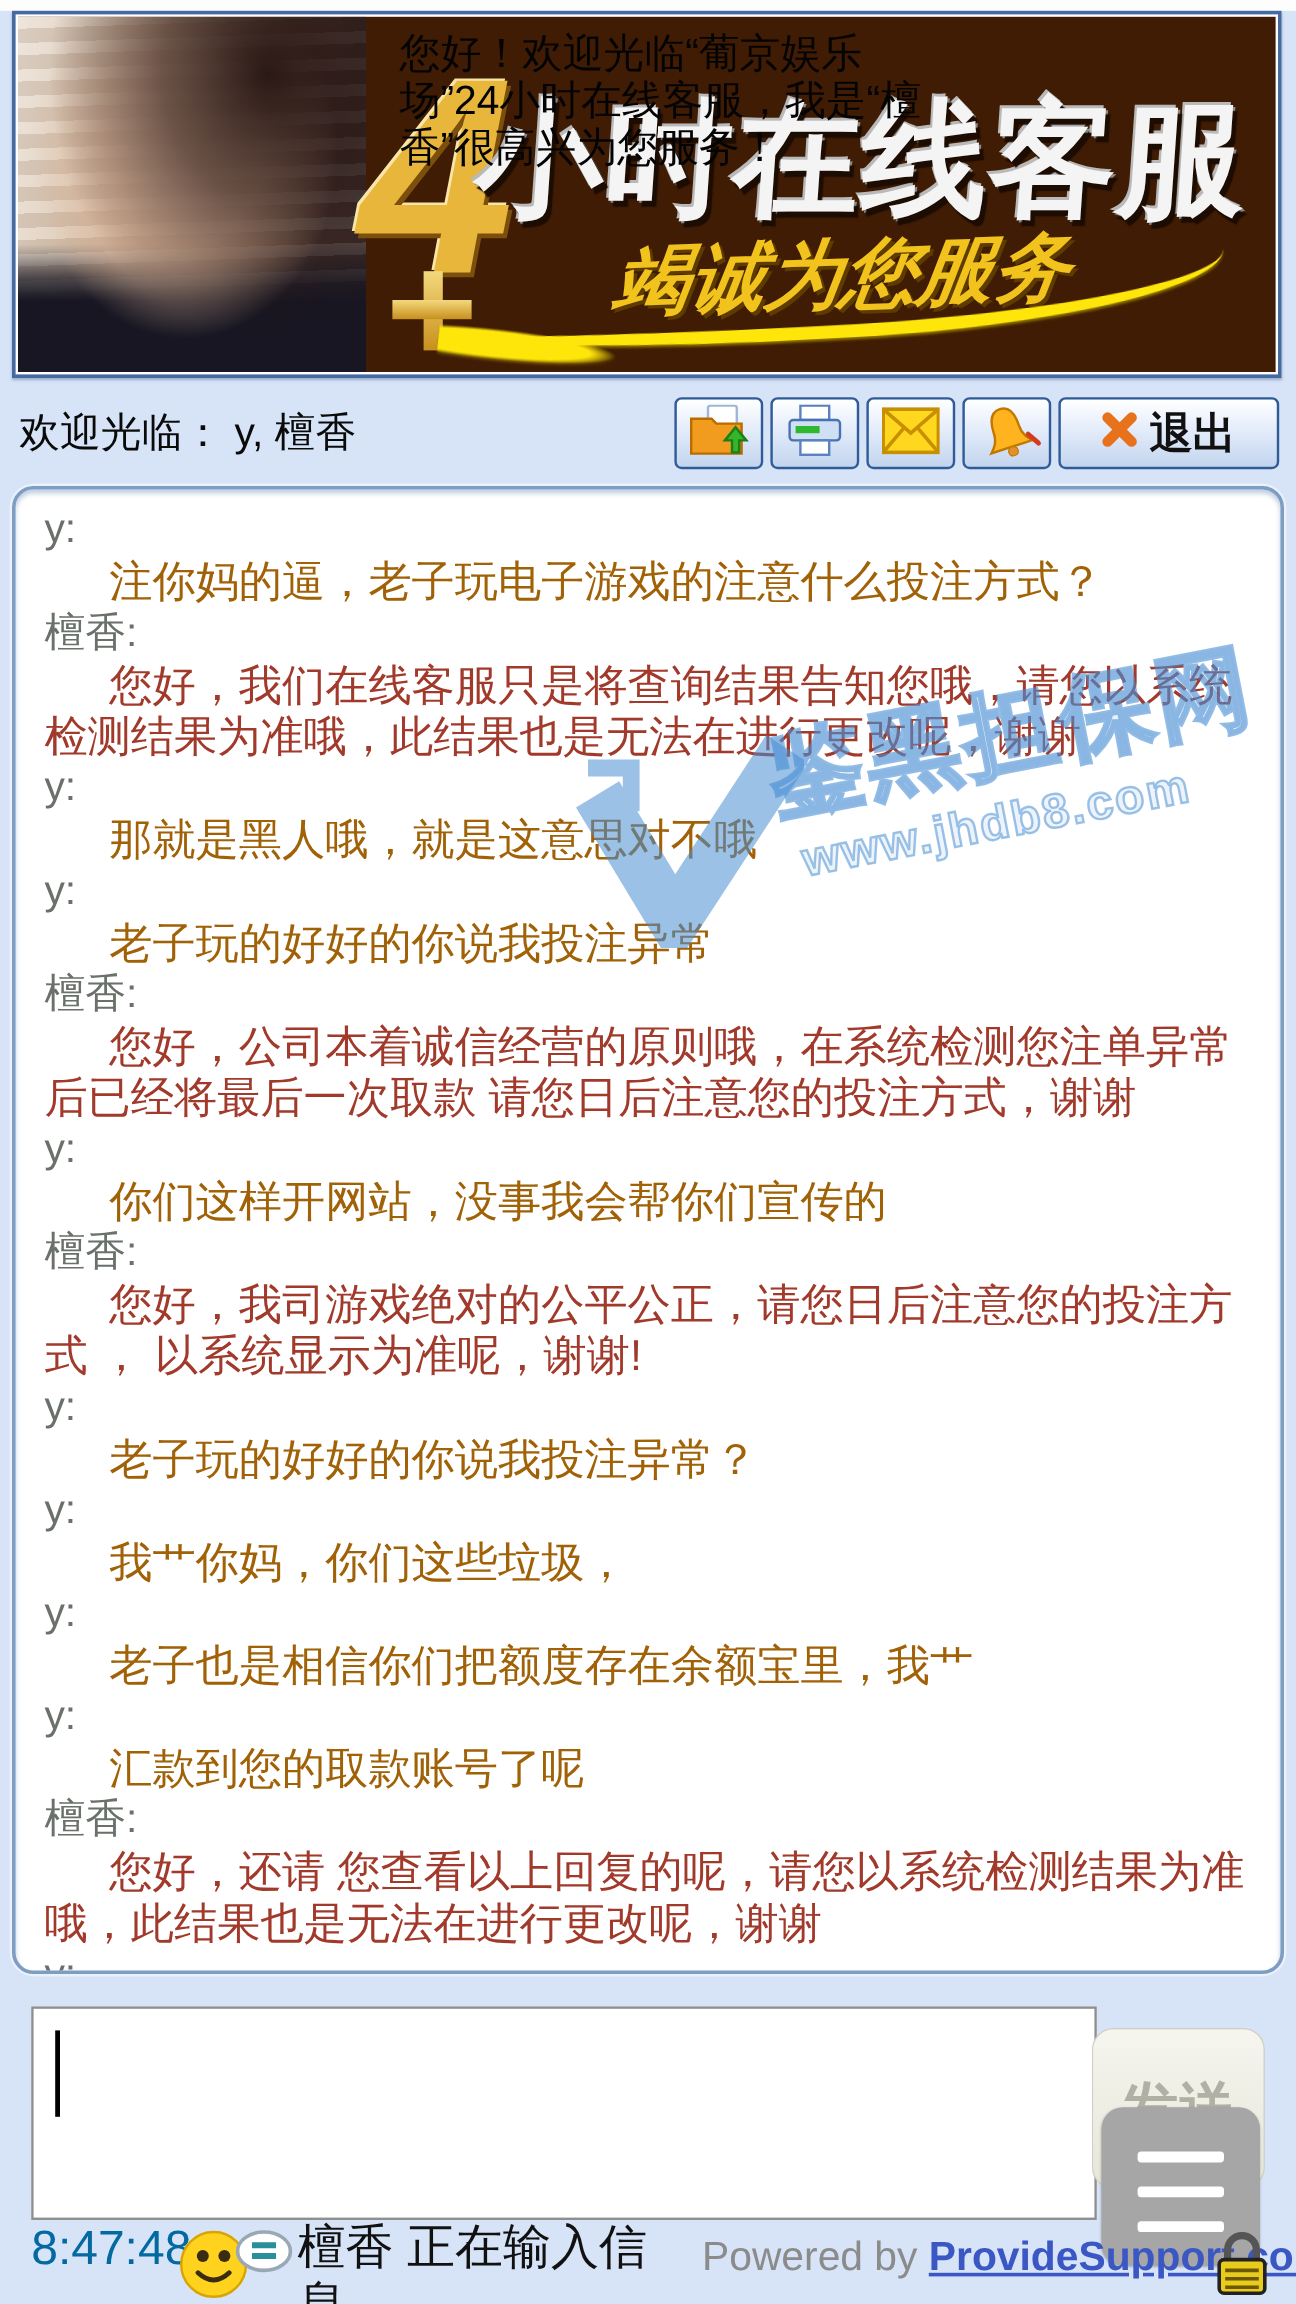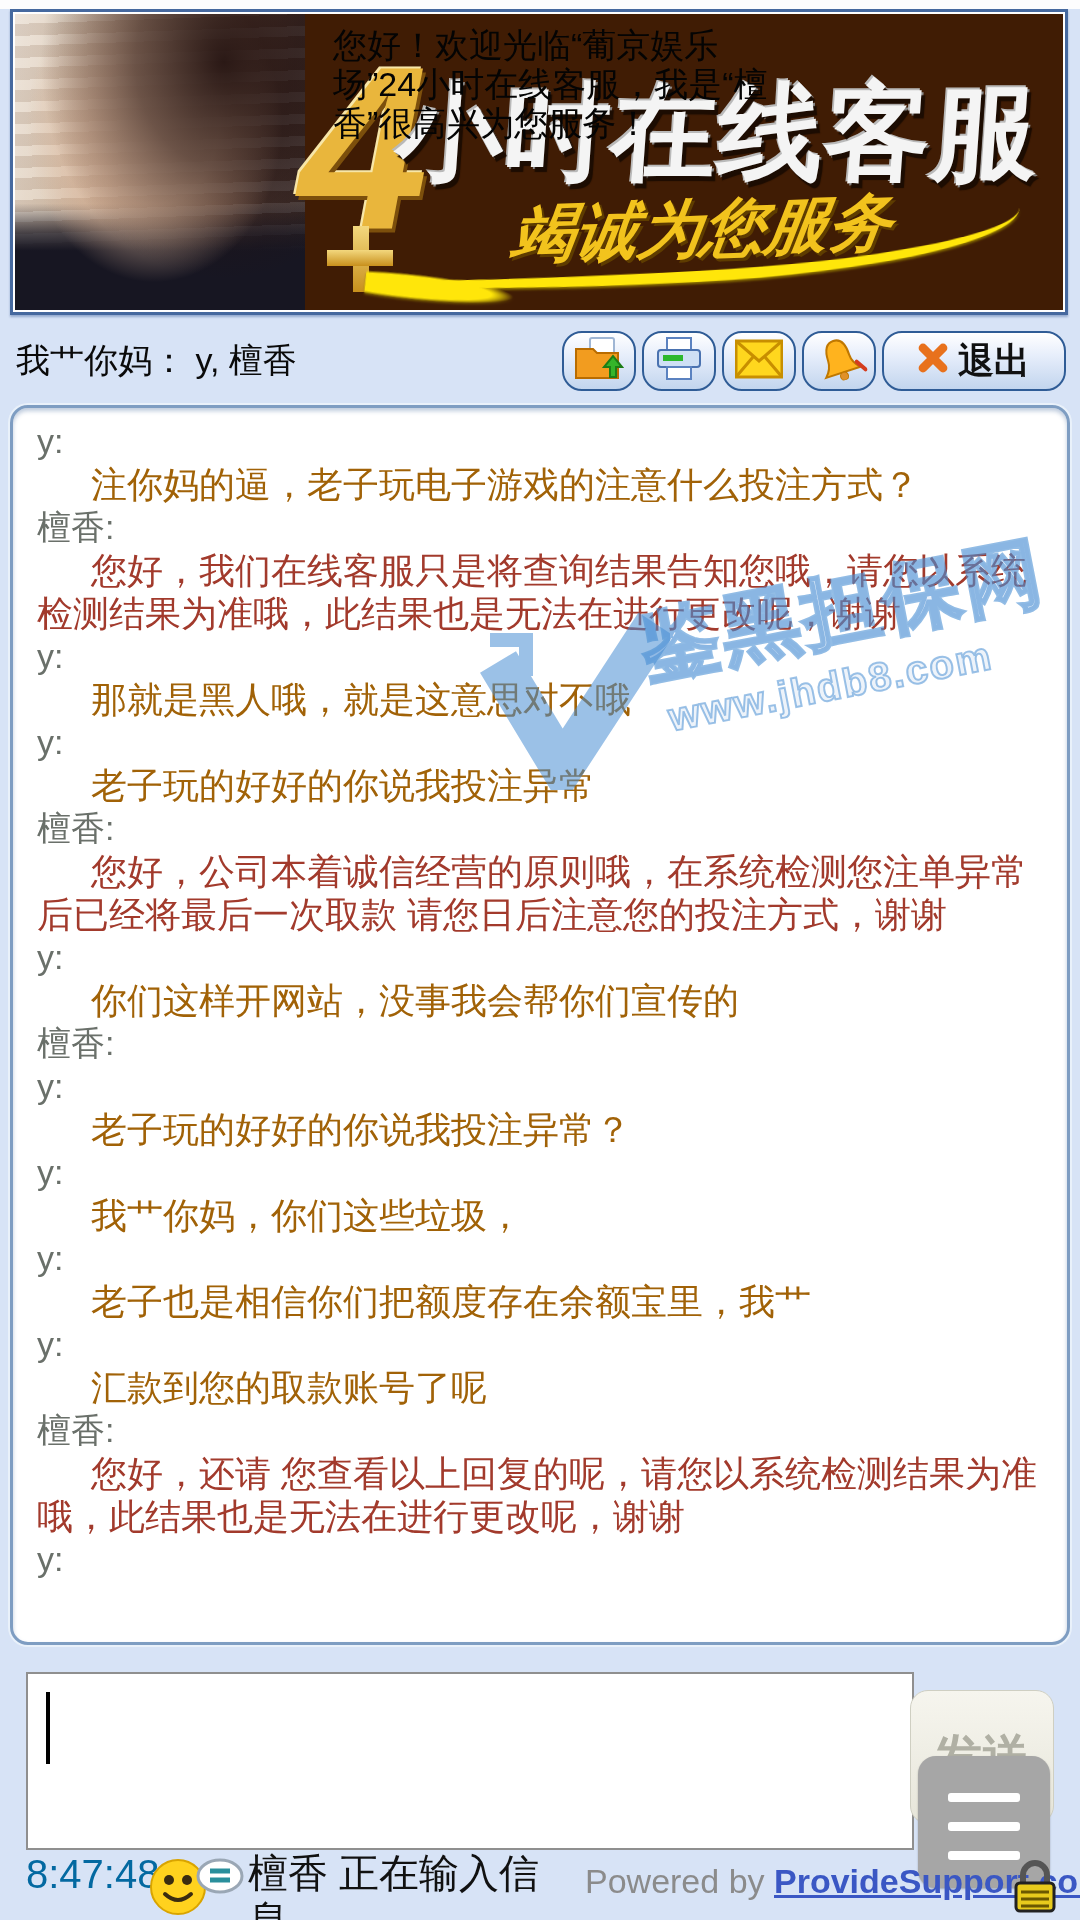--- a/index.html
+++ b/index.html
@@ -34,21 +34,21 @@
           border-bottom:11px solid #ffe60a;border-radius:0 0 100% 100%/0 0 160% 60%;
           transform:rotate(-3deg);filter:drop-shadow(0 2px 1px #8a7000);}
   .swoosh:before{content:"";position:absolute;left:-8px;bottom:-18px;width:150px;height:26px;
           background:radial-gradient(ellipse at 30% 50%,#ffe60a 0 55%,transparent 70%);transform:rotate(9deg);}
   .welcome{position:absolute;left:318px;top:12px;width:452px;z-index:3;color:#040404;
            font-size:34px;line-height:39px;font-weight:500;}
 
   
   .session{position:absolute;left:16px;top:338px;font-size:34px;color:#0a0a0a;}
   .session b{font-weight:400;}
-  .tbtn{position:absolute;top:331px;height:60px;border:2px solid #2f5c96;border-radius:20px;
+  .tbtn{position:absolute;top:331px;height:60px;border:2px solid #2f5c96;border-radius:6px;
         background:linear-gradient(#ffffff,#e7eefb 40%,#c2d5ee);display:flex;align-items:center;justify-content:center;
         box-shadow:0 1px 0 #fff inset;cursor:pointer;}
   .ib{width:74px;}
   .exitb{left:882px;width:184px;gap:10px;font-size:36px;font-weight:700;color:#111;}
 
   
   .chat{position:absolute;left:10px;top:405px;width:1060px;height:1240px;background:#fff;
         border:3px solid #7e9dc2;border-radius:18px;overflow:hidden;
         padding:12px 16px 0 24px;box-shadow:0 0 0 2px #e9f1fa, inset 0 3px 4px rgba(110,140,180,.45);}
   .msg-label{font-size:34px;line-height:43px;color:#6a706a;}
@@ -102,21 +102,21 @@
         <div class="bigcross"></div>
         <div class="btitle">小时在线客服</div>
         <div class="bslogan">竭诚为您服务</div>
         <div class="swoosh"></div>
       </div>
       <div class="welcome">您好！欢迎光临“葡京娱乐场”24小时在线客服，我是“檀香”很高兴为您服务！</div>
     </div>
   </div>
 
   <div class="session">
-    <span>我艹你妈：</span>
+    <span>欢迎光临：</span>
     <b>y, 檀香</b>
   </div>
 
   <div class="tbtn ib" style="left:562px">
     <span>
       <svg width="50" height="44" viewBox="0 0 50 44">
         <rect x="16" y="1" width="24" height="27" rx="2" fill="#fff" stroke="#9fb6d4" stroke-width="2"></rect>
         <path d="M2 12 L19 12 L23 16 L44 16 L44 41 L2 41 Z" fill="#f29c1f" stroke="#b96c00" stroke-width="2"></path>
         <path d="M36 40 L36 30 L30 30 L39 19 L48 30 L42 30 L42 40 Z" fill="#35b52a" stroke="#1d7d16" stroke-width="2"></path>
       </svg>
@@ -179,20 +179,21 @@
     <div>
         <div class="msg-label">檀香:</div>
         <div class="msg-text o">您好，公司本着诚信经营的原则哦，在系统检测您注单异常后已经将最后一次取款 请您日后注意您的投注方式，谢谢</div>
       </div>
     <div>
         <div class="msg-label">y:</div>
         <div class="msg-text v">你们这样开网站，没事我会帮你们宣传的</div>
       </div>
     <div>
         <div class="msg-label">檀香:</div>
+        <div class="msg-text o">您好，我司游戏绝对的公平公正，请您日后注意您的投注方式 ， 以系统显示为准呢，谢谢!</div>
       </div>
     <div>
         <div class="msg-label">y:</div>
         <div class="msg-text v">老子玩的好好的你说我投注异常？</div>
       </div>
     <div>
         <div class="msg-label">y:</div>
         <div class="msg-text v">我艹你妈，你们这些垃圾，</div>
       </div>
     <div>

